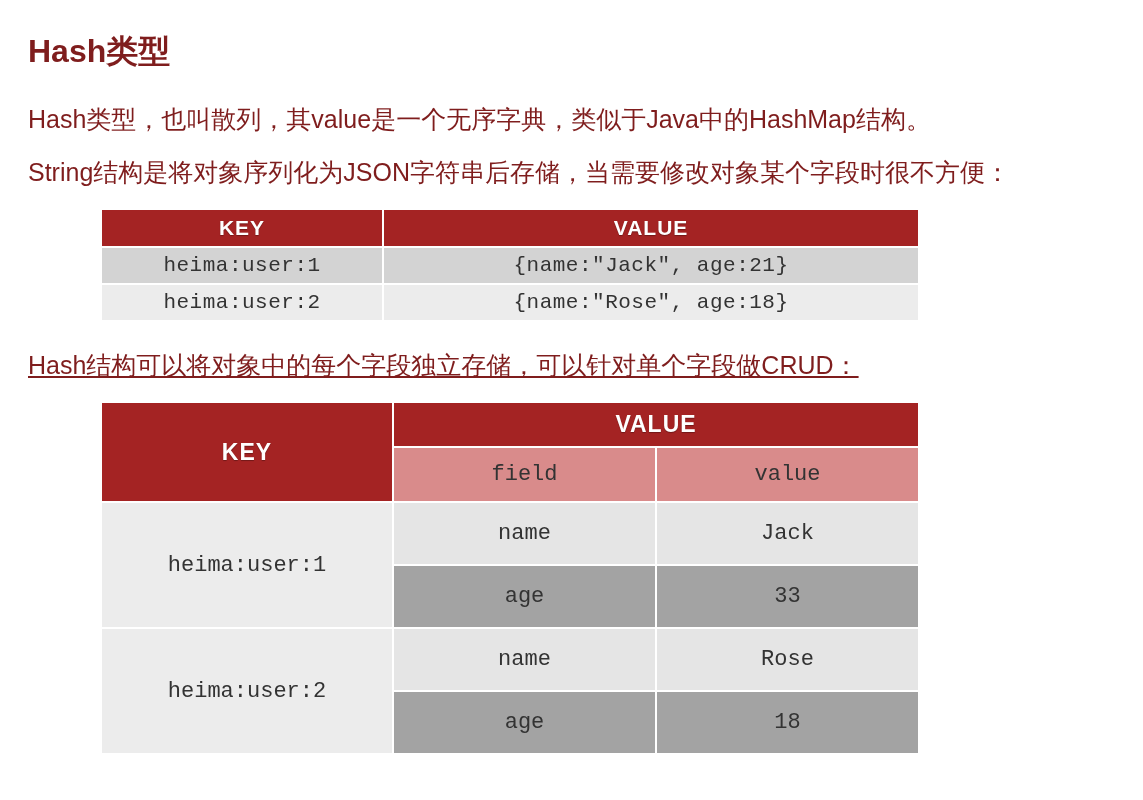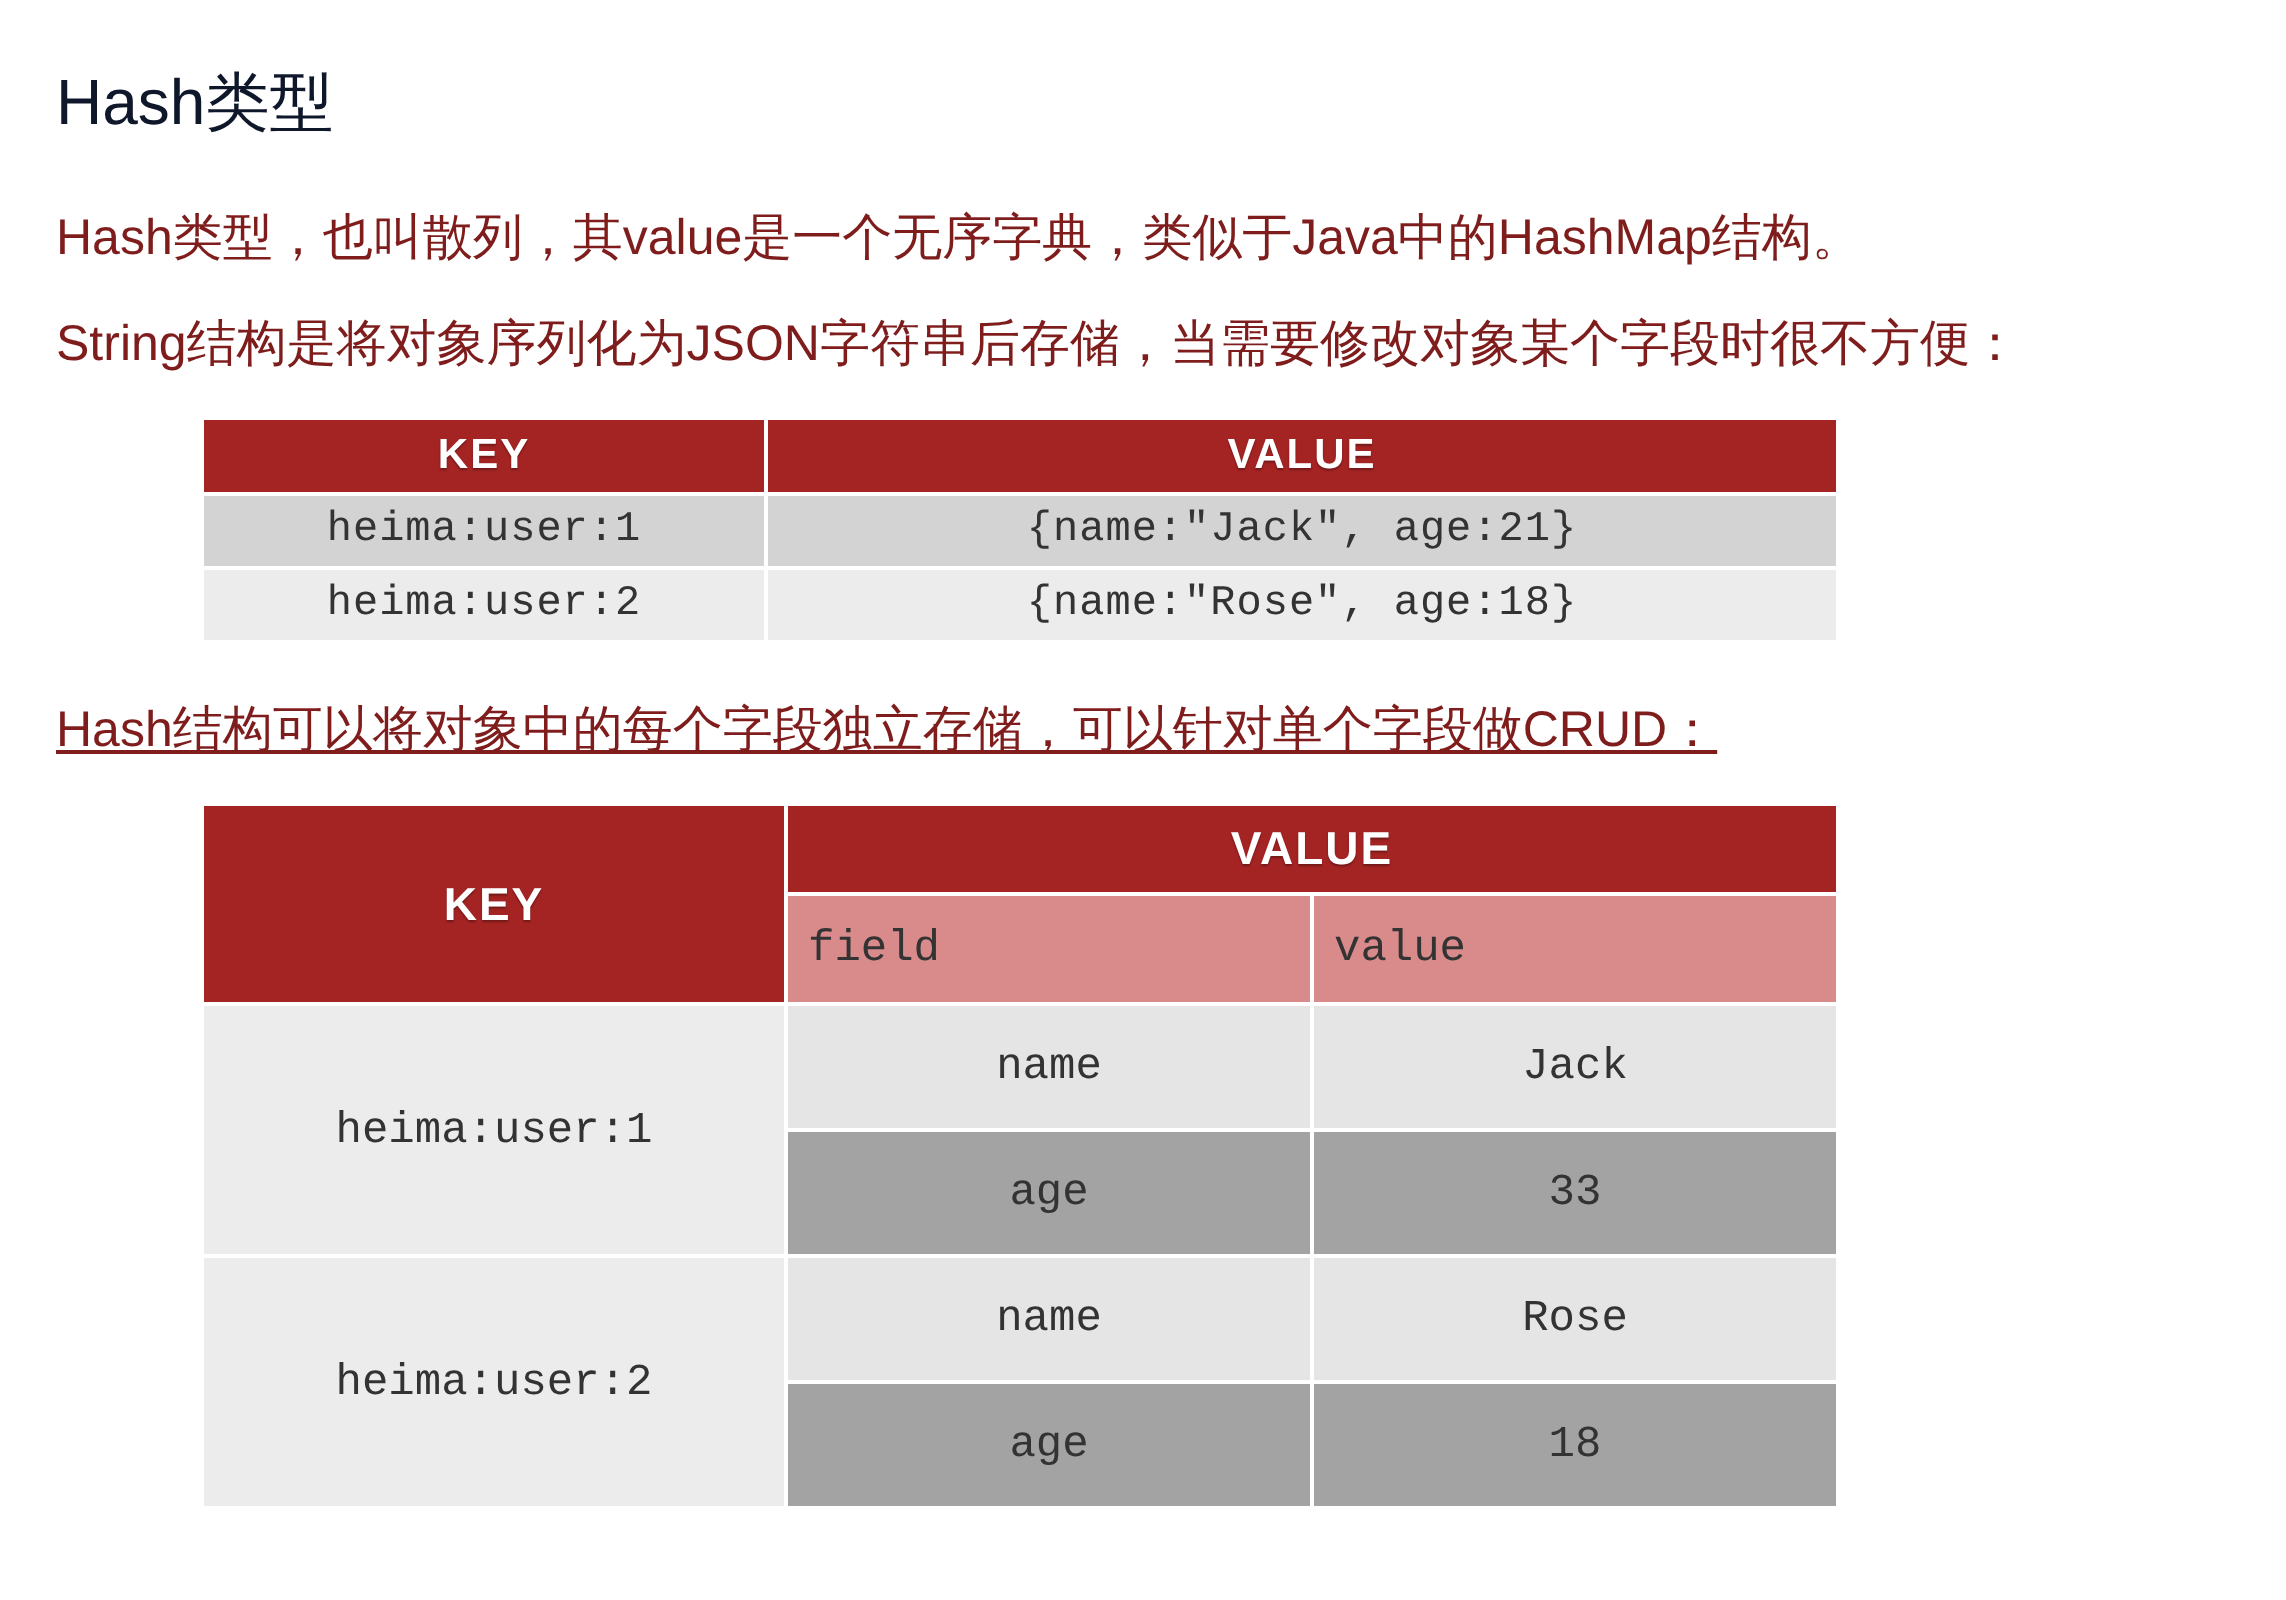--- a/index.html
+++ b/index.html
@@ -5,22 +5,22 @@
     * { margin: 0; padding: 0; box-sizing: border-box; }
     body {
       font-family: -apple-system, "Helvetica Neue", Arial, "PingFang SC", "Microsoft YaHei", sans-serif;
       background: #ffffff;
       padding: 30px 28px;
       width: 1143px;
       color: #333;
     }
     .title {
       font-size: 32px;
-      color: #0f172a;
-      font-weight: 400;
+      color: #7f1d1d;
+      font-weight: 700;
       margin-bottom: 28px;
     }
     .para {
       font-size: 25px;
       color: #7f1d1d;
       margin-bottom: 18px;
       line-height: 1.4;
     }
     .para2 { margin-top: 26px; text-decoration: underline; }
     
@@ -75,21 +75,21 @@
       vertical-align: middle;
       width: 290px;
     }
     .table2 th.value-span {
       padding: 8px 10px;
     }
     .table2 .subhead td {
       background: #d98b8b;
       font-family: "Consolas", "Courier New", monospace;
       font-size: 22px;
-      text-align: left;
+      text-align: center;
       padding: 14px 10px;
       color: #333;
     }
     .table2 td {
       font-family: "Consolas", "Courier New", monospace;
       font-size: 22px;
       text-align: center;
       padding: 18px 10px;
       color: #333;
     }

